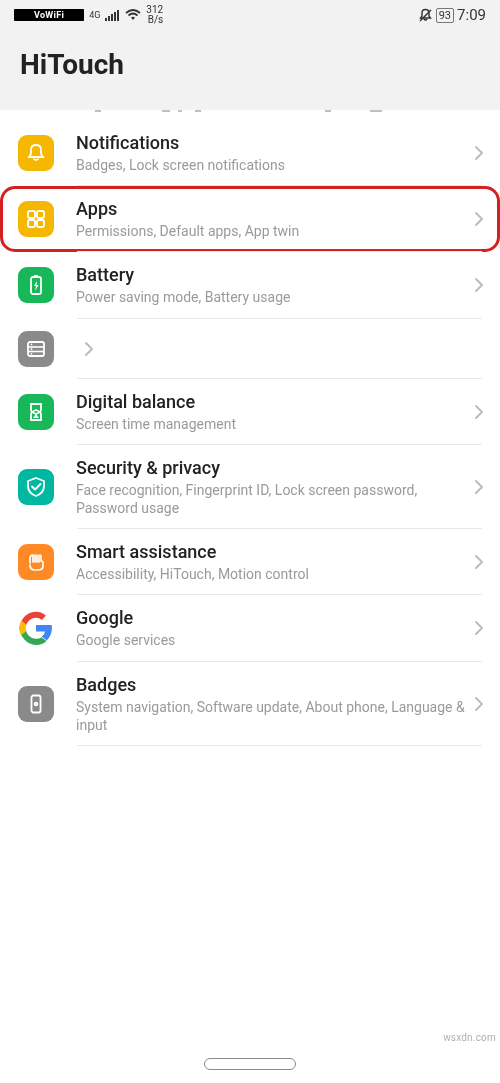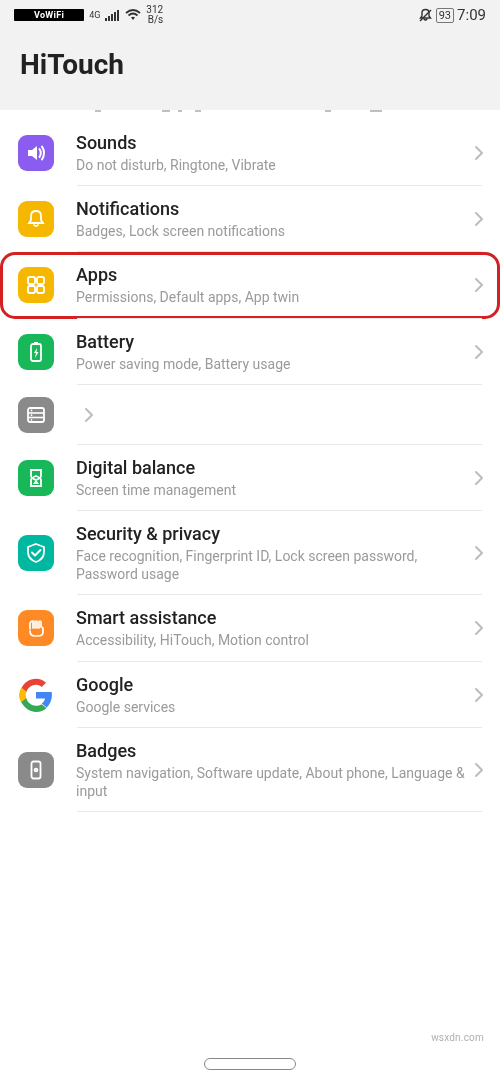--- a/index.html
+++ b/index.html
@@ -73,21 +73,21 @@
     }
     .navbar {
       position: absolute; left: 0; right: 0; bottom: 0; height: 38px;
       display: flex; justify-content: center; align-items: center;
       background: #fff;
     }
     .navpill {
       width: 92px; height: 12px; border: 1.6px solid #888; border-radius: 999px;
     }
     .watermark {
-      position: absolute; right: 16px; bottom: 40px;
+      position: absolute; right: 4px; bottom: 40px;
       font-size: 10px; color: #b0b0b0; letter-spacing: 0.2px;
     }
   </style>
 </head>
 <body>
 
 <div class="status-bar">
   <div class="status-left">
     <span class="vowifi-badge">VoWiFi</span>
     <span class="sig4g">4G</span>
@@ -125,38 +125,20 @@
   <div class="frag" style="left:95px;width:6px;"></div>
   <div class="frag" style="left:162px;width:8px;"></div>
   <div class="frag" style="left:178px;width:4px;"></div>
   <div class="frag" style="left:195px;width:6px;"></div>
   <div class="frag" style="left:325px;width:6px;"></div>
   <div class="frag" style="left:370px;width:12px;"></div>
 </div>
 
 <div class="scroll" id="rows-container" style="position:absolute;top:120px;left:0;right:0;bottom:38px;overflow:hidden;">
     <div class="row">
-      <div class="icon-wrap" style="background: rgb(138, 92, 240);">
-        <svg width="22" height="22" viewBox="0 0 22 22">
-          <path d="M3 8 L7 8 L12 4 L12 18 L7 14 L3 14 Z" fill="#fff"></path>
-          <path d="M14.5 7 Q17 11 14.5 15" stroke="#fff" stroke-width="2" fill="none" stroke-linecap="round"></path>
-          <path d="M17 4.5 Q21 11 17 17.5" stroke="#fff" stroke-width="2" fill="none" stroke-linecap="round"></path>
-        </svg>
-      </div>
-      <div class="row-text">
-        <div class="row-title">Sounds</div>
-        <div class="row-sub">Do not disturb, Ringtone, Vibrate</div>
-      </div>
-      <div class="chev">
-        <svg width="10" height="16" viewBox="0 0 10 16">
-          <path d="M2 2 L8 8 L2 14" fill="none" stroke="#bdbdbd" stroke-width="2" stroke-linecap="round" stroke-linejoin="round"></path>
-        </svg>
-      </div>
-    </div>
-    <div class="row">
       <div class="icon-wrap" style="background: rgb(245, 183, 0);">
         <svg width="22" height="22" viewBox="0 0 22 22">
           <path d="M11 3 Q6 3 6 8 L6 12 L4 15 L18 15 L16 12 L16 8 Q16 3 11 3 Z" fill="none" stroke="#fff" stroke-width="1.8"></path>
           <path d="M8.5 16.5 Q11 19.5 13.5 16.5" fill="none" stroke="#fff" stroke-width="1.8"></path>
         </svg>
       </div>
       <div class="row-text">
         <div class="row-title">Notifications</div>
         <div class="row-sub">Badges, Lock screen notifications</div>
       </div>

